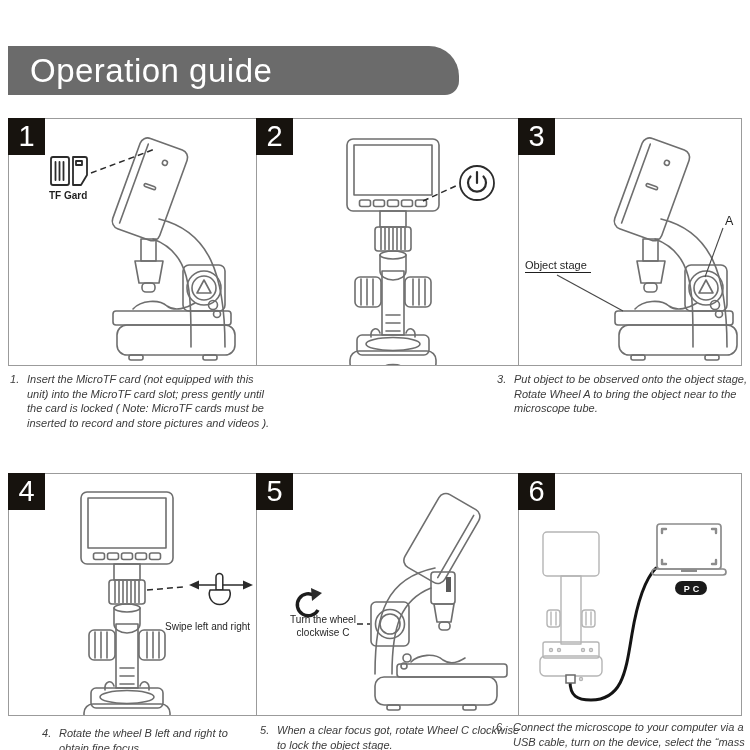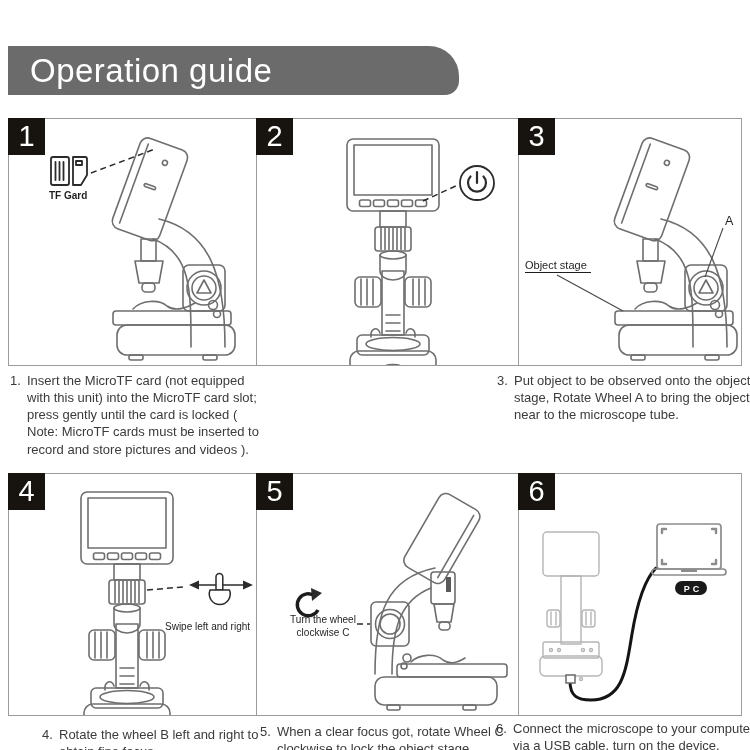--- a/index.html
+++ b/index.html
@@ -17,22 +17,22 @@
   #p3{left:518px;top:82px; width:222px;height:246px;}
   #p4{left:8px;  top:437px;width:247px;height:241px;}
   #p5{left:256px;top:437px;width:261px;height:241px;}
   #p6{left:518px;top:437px;width:222px;height:241px;}
 
   .numbox{position:absolute;left:-1px;top:-1px;width:37px;height:37px;z-index:2;
           background:var(--numbox,#17130e);color:#fff;display:flex;
           align-items:center;justify-content:center;font-size:29px;}
   .panel svg{position:absolute;left:0;top:0;width:100%;height:100%;}
 
-  .cap{position:absolute;font-size:13px;line-height:1.32;
-       color:var(--caption,#3b3b3b);padding-left:17px;text-indent:-17px;}
+  .cap{position:absolute;font-size:11px;line-height:1.32;
+       color:var(--caption,#3b3b3b);padding-left:17px;text-indent:-17px;font-style:italic;}
   .cap .num{display:inline-block;width:17px;text-indent:0;}
   .cap .num::after{content:".";}
 
   
   .ink{stroke:var(--ink,#6e6e6e);stroke-width:1.6;fill:none;
        stroke-linecap:round;stroke-linejoin:round;}
   .dark{stroke:var(--dark,#2b2b2b);stroke-width:1.8;fill:none;
         stroke-linecap:round;stroke-linejoin:round;}
   .dash{stroke:var(--dark,#2b2b2b);stroke-width:1.5;fill:none;stroke-dasharray:6 4;}
   .thin{stroke:#474747;stroke-width:1.1;fill:none;}

